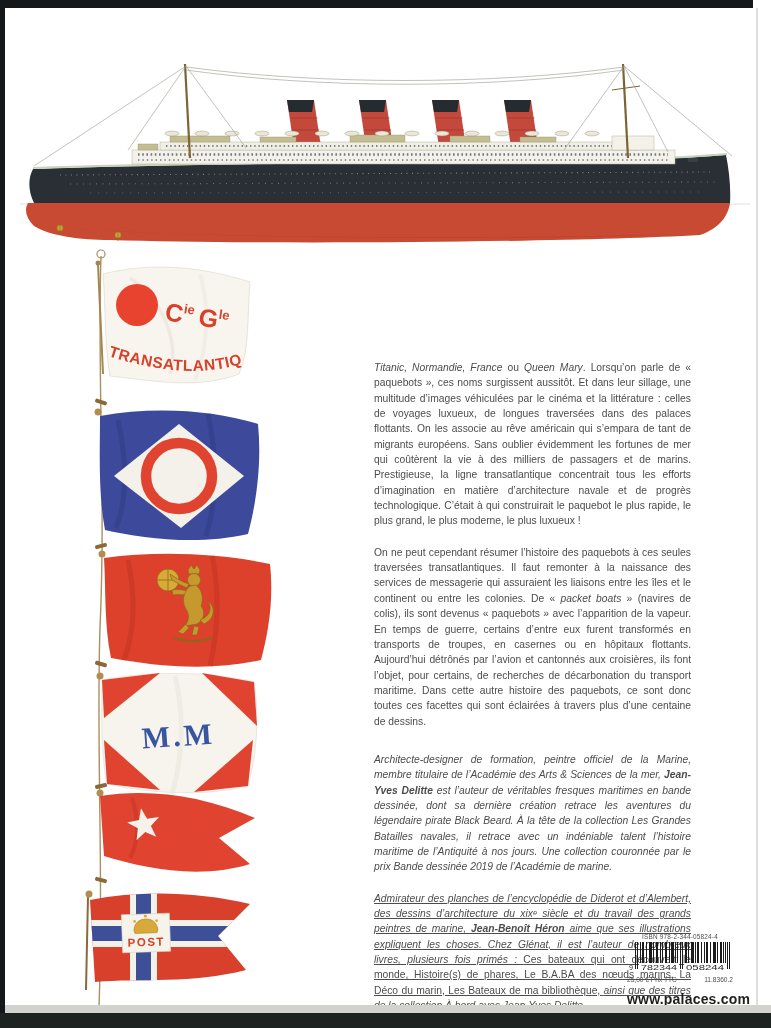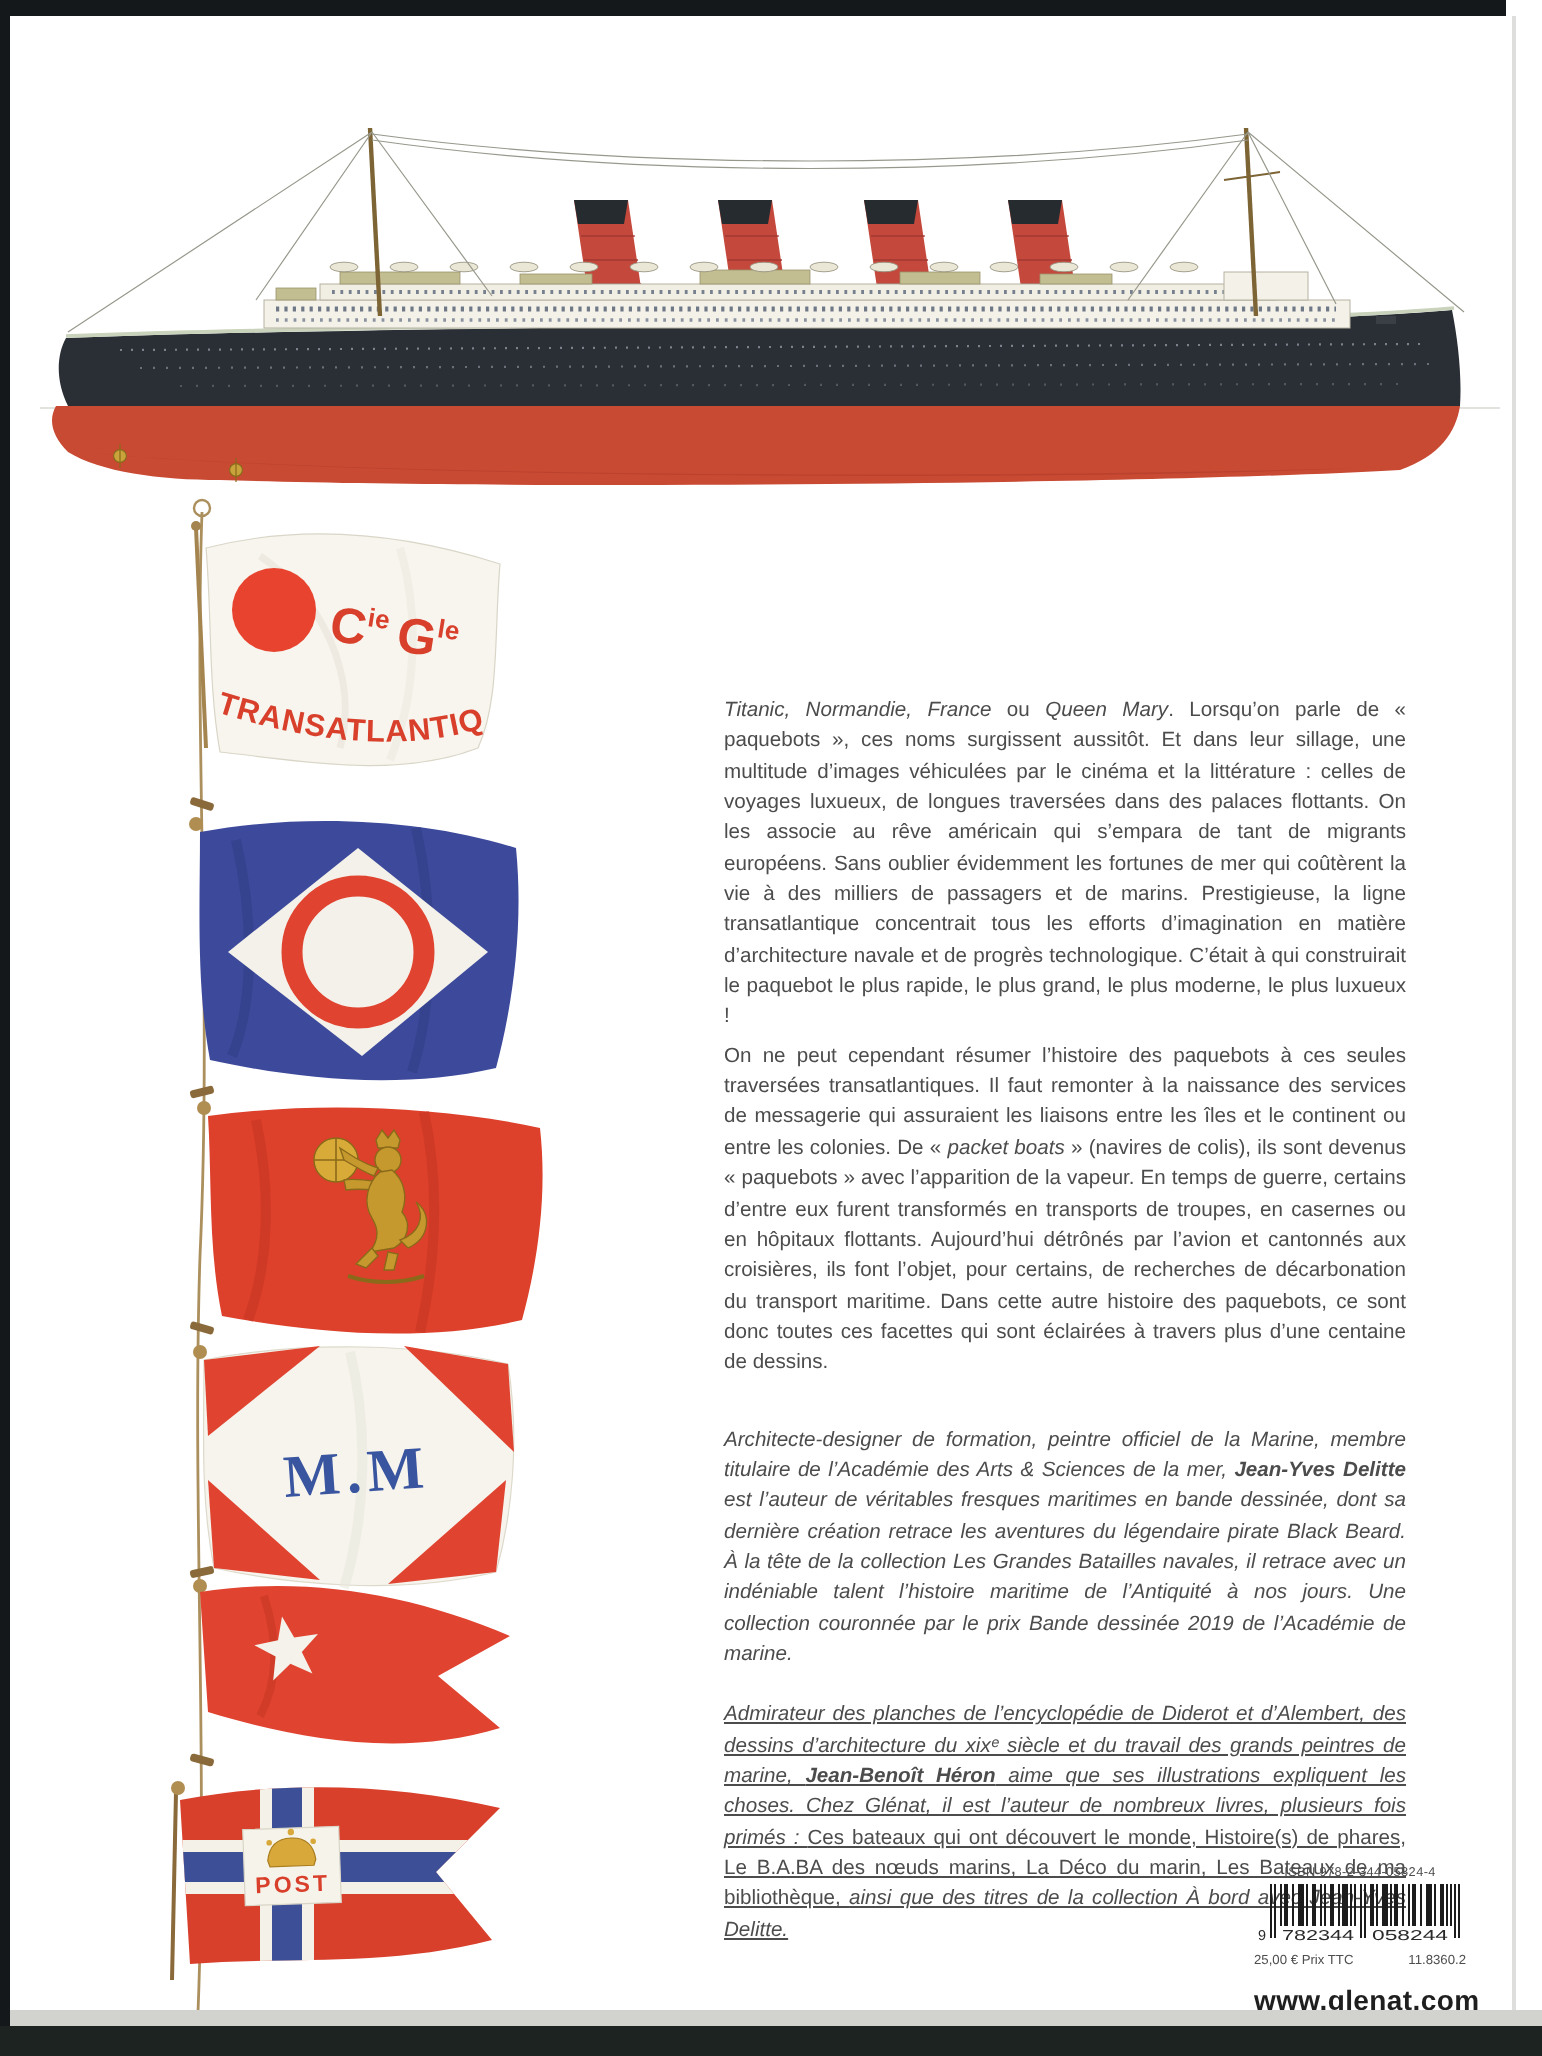--- a/index.html
+++ b/index.html
@@ -11,21 +11,21 @@
   .edge-bottom{position:absolute;left:0;top:1013px;width:771px;height:15px;background:#1d2321;}
   .edge-bottom-shadow{position:absolute;left:0;top:1005px;width:771px;height:8px;background:#d2d2cf;}
   .edge-right-line{position:absolute;left:756px;top:8px;width:2px;height:997px;background:#dededc;}
 
   .ship{position:absolute;left:20px;top:58px;}
   .rope{position:absolute;left:84px;top:248px;}
   .flag{position:absolute;}
 
   .textcol{position:absolute;left:358px;top:344px;width:349px;color:#4c4c4c;
            font-size:10.3px;line-height:15.35px;text-align:justify;}
-  .textcol p{margin:4px;}
+  .textcol p{margin:16px;}
   .seg-i{font-style:italic;}
   .seg-b{font-weight:700;}
   .seg-r{font-style:normal;}
   .bio{font-style:italic;margin-top:23px !important;}
   .bio.second{margin-top:15px !important;text-decoration:underline;}
   .bio .seg-b{font-weight:700;}
   .bio .seg-r{font-style:normal;}
 
   .footerblock{position:absolute;left:627px;top:933px;width:106px;color:#4e4e4e;}
   .isbn{font-size:6.4px;text-align:center;letter-spacing:.2px;white-space:nowrap;}
@@ -254,21 +254,21 @@
       <rect x="12" y="21" width="40" height="8" fill="#ffffff"></rect>
       <rect x="57" y="21" width="42" height="8" fill="#ffffff"></rect>
       <text class="ean-digits" x="2" y="28">9</text>
       <text class="ean-digits" x="32" y="28" text-anchor="middle" textLength="36" lengthAdjust="spacingAndGlyphs">782344</text>
       <text class="ean-digits" x="78" y="28" text-anchor="middle" textLength="38" lengthAdjust="spacingAndGlyphs">058244</text>
     </svg>
     <div class="pricerow">
       <span>25,00 € Prix TTC</span>
       <span>11.8360.2</span>
     </div>
-    <div class="website">www.glenat.com</div>
+    <div class="website">www.palaces.com</div>
   </div>
 
   <div class="edge-bottom-shadow"></div>
   <div class="edge-top"></div>
   <div class="edge-left"></div>
   <div class="edge-bottom"></div>
   <div class="edge-right-line"></div>
 </div>
 
 </body></html>

